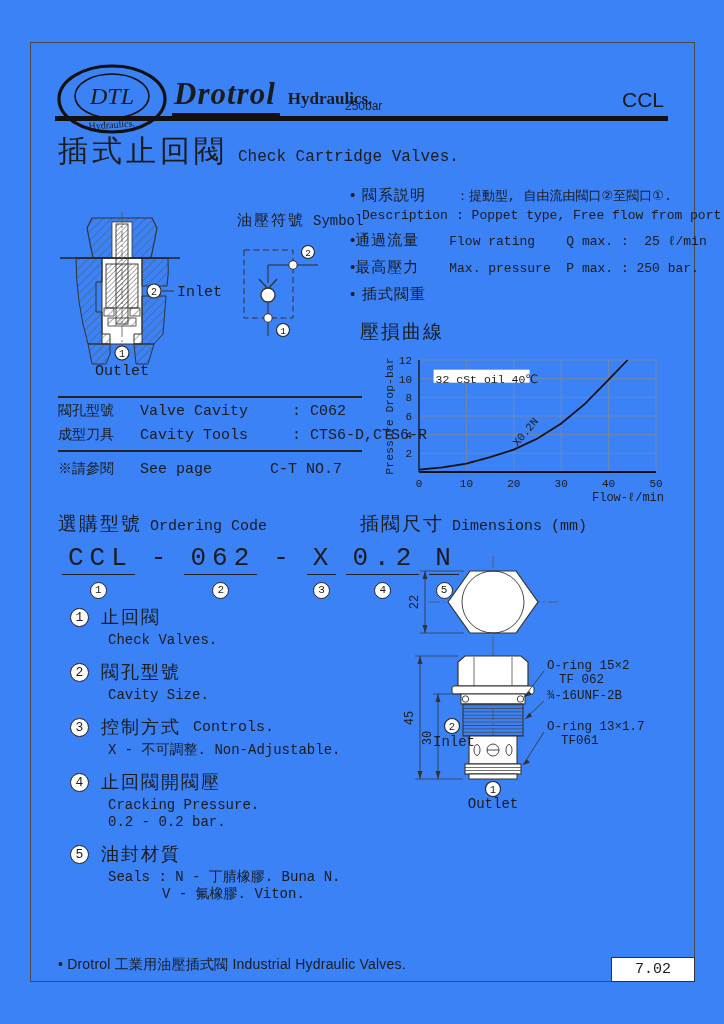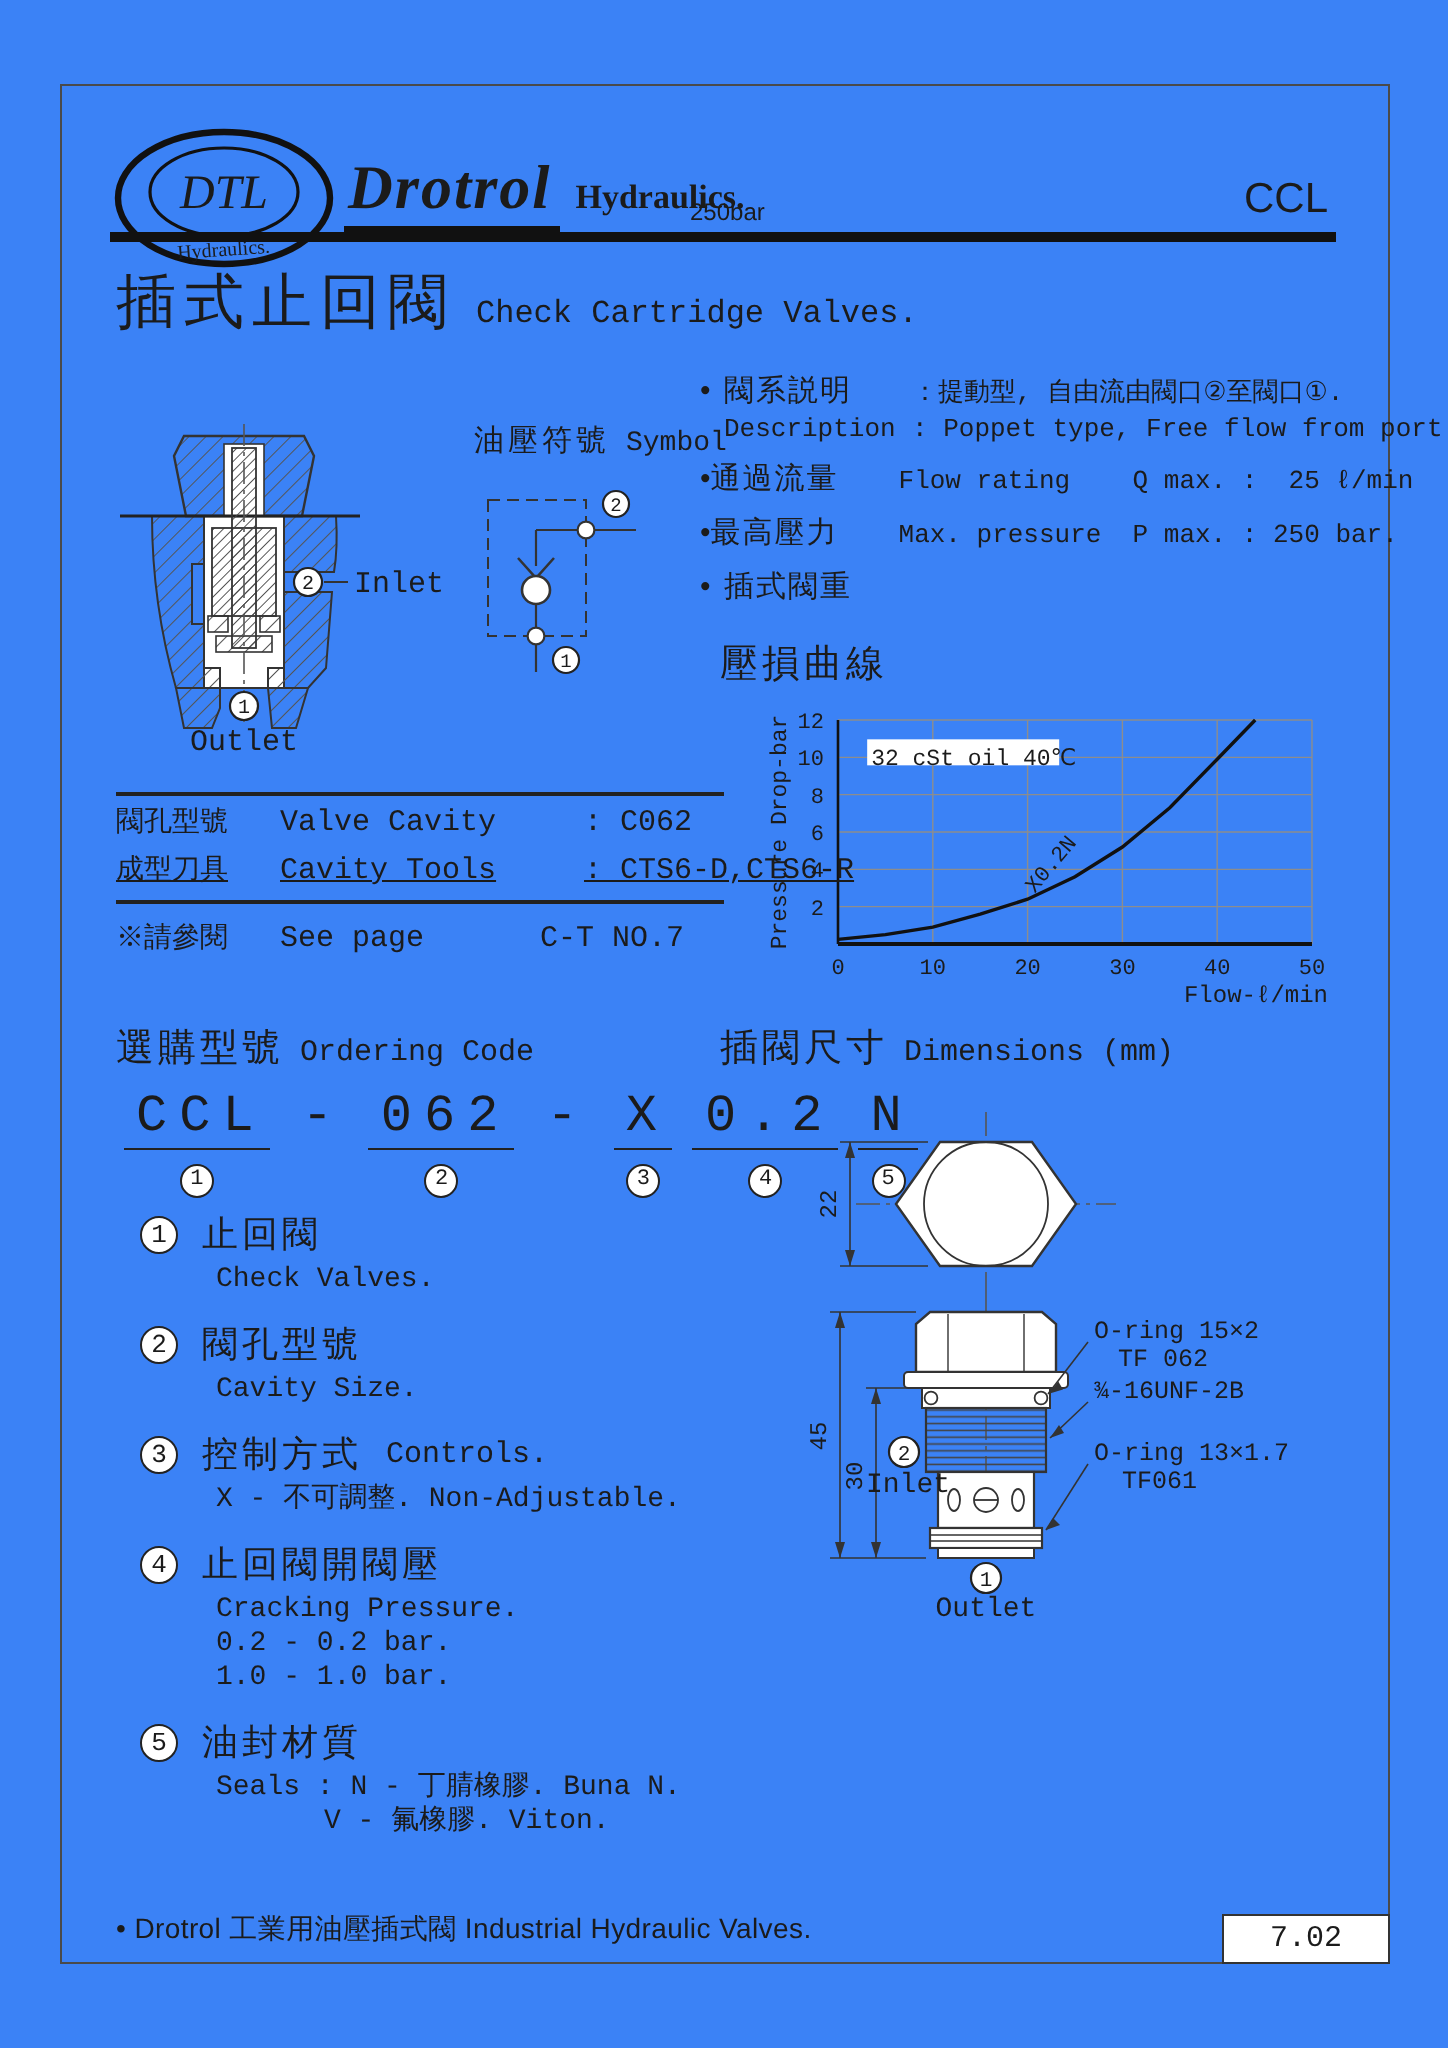--- a/index.html
+++ b/index.html
@@ -232,21 +232,21 @@
       <path d="M36.0,117.7 L59.7,115.3 L83.4,111.6 L107.1,105.1 L130.8,97.6 L154.5,86.4 L178.2,71.5 L201.9,51.9 L225.6,27.6 L244.6,8.0" fill="none" stroke="#111" stroke-width="1.7"></path>
       <text x="0" y="0" text-anchor="middle" font-size="11" font-family="Liberation Mono, DejaVu Sans Mono, DejaVu Sans, monospace" transform="translate(145.02,82.2) rotate(-50)">X0.2N</text>
     </svg>
 
   <div class="abs cavity-table">
     <div class="ct-row">
       <span class="ct-zh">閥孔型號</span>
       <span class="ct-en">Valve Cavity</span>
       <span class="ct-val">: C062</span>
     </div>
-    <div class="ct-row" style="padding-bottom:6px;text-decoration:underline;">
+    <div class="ct-row" style="padding-bottom:6px;">
       <span class="ct-zh">成型刀具</span>
       <span class="ct-en">Cavity Tools</span>
       <span class="ct-val">: CTS6-D,CTS6-R</span>
     </div>
     <div class="ct-note">
       <span class="ct-zh">※請參閱</span>
       <span class="ct-en">See page</span>
       <span class="ct-val">C-T NO.7</span>
     </div>
   </div>
@@ -314,21 +314,20 @@
         </div>
     </div>
     <div class="ord-item">
       <div class="ord-head">
         <span class="circle-num">4</span>
         <span class="ord-zh">止回閥開閥壓</span>
       </div>
       <div class="ord-lines">
         <div class="line">Cracking Pressure.</div>
         <div class="line">0.2 - 0.2 bar.</div>
-        <div class="line">1.0 - 1.0 bar.</div>
       </div>
     </div>
     <div class="ord-item">
       <div class="ord-head">
         <span class="circle-num">5</span>
         <span class="ord-zh">油封材質</span>
       </div>
       <div class="ord-lines">
         <div class="line">Seals : N - 丁腈橡膠. Buna N.</div>
         <div class="line indent-seal">V - 氟橡膠. Viton.</div>

